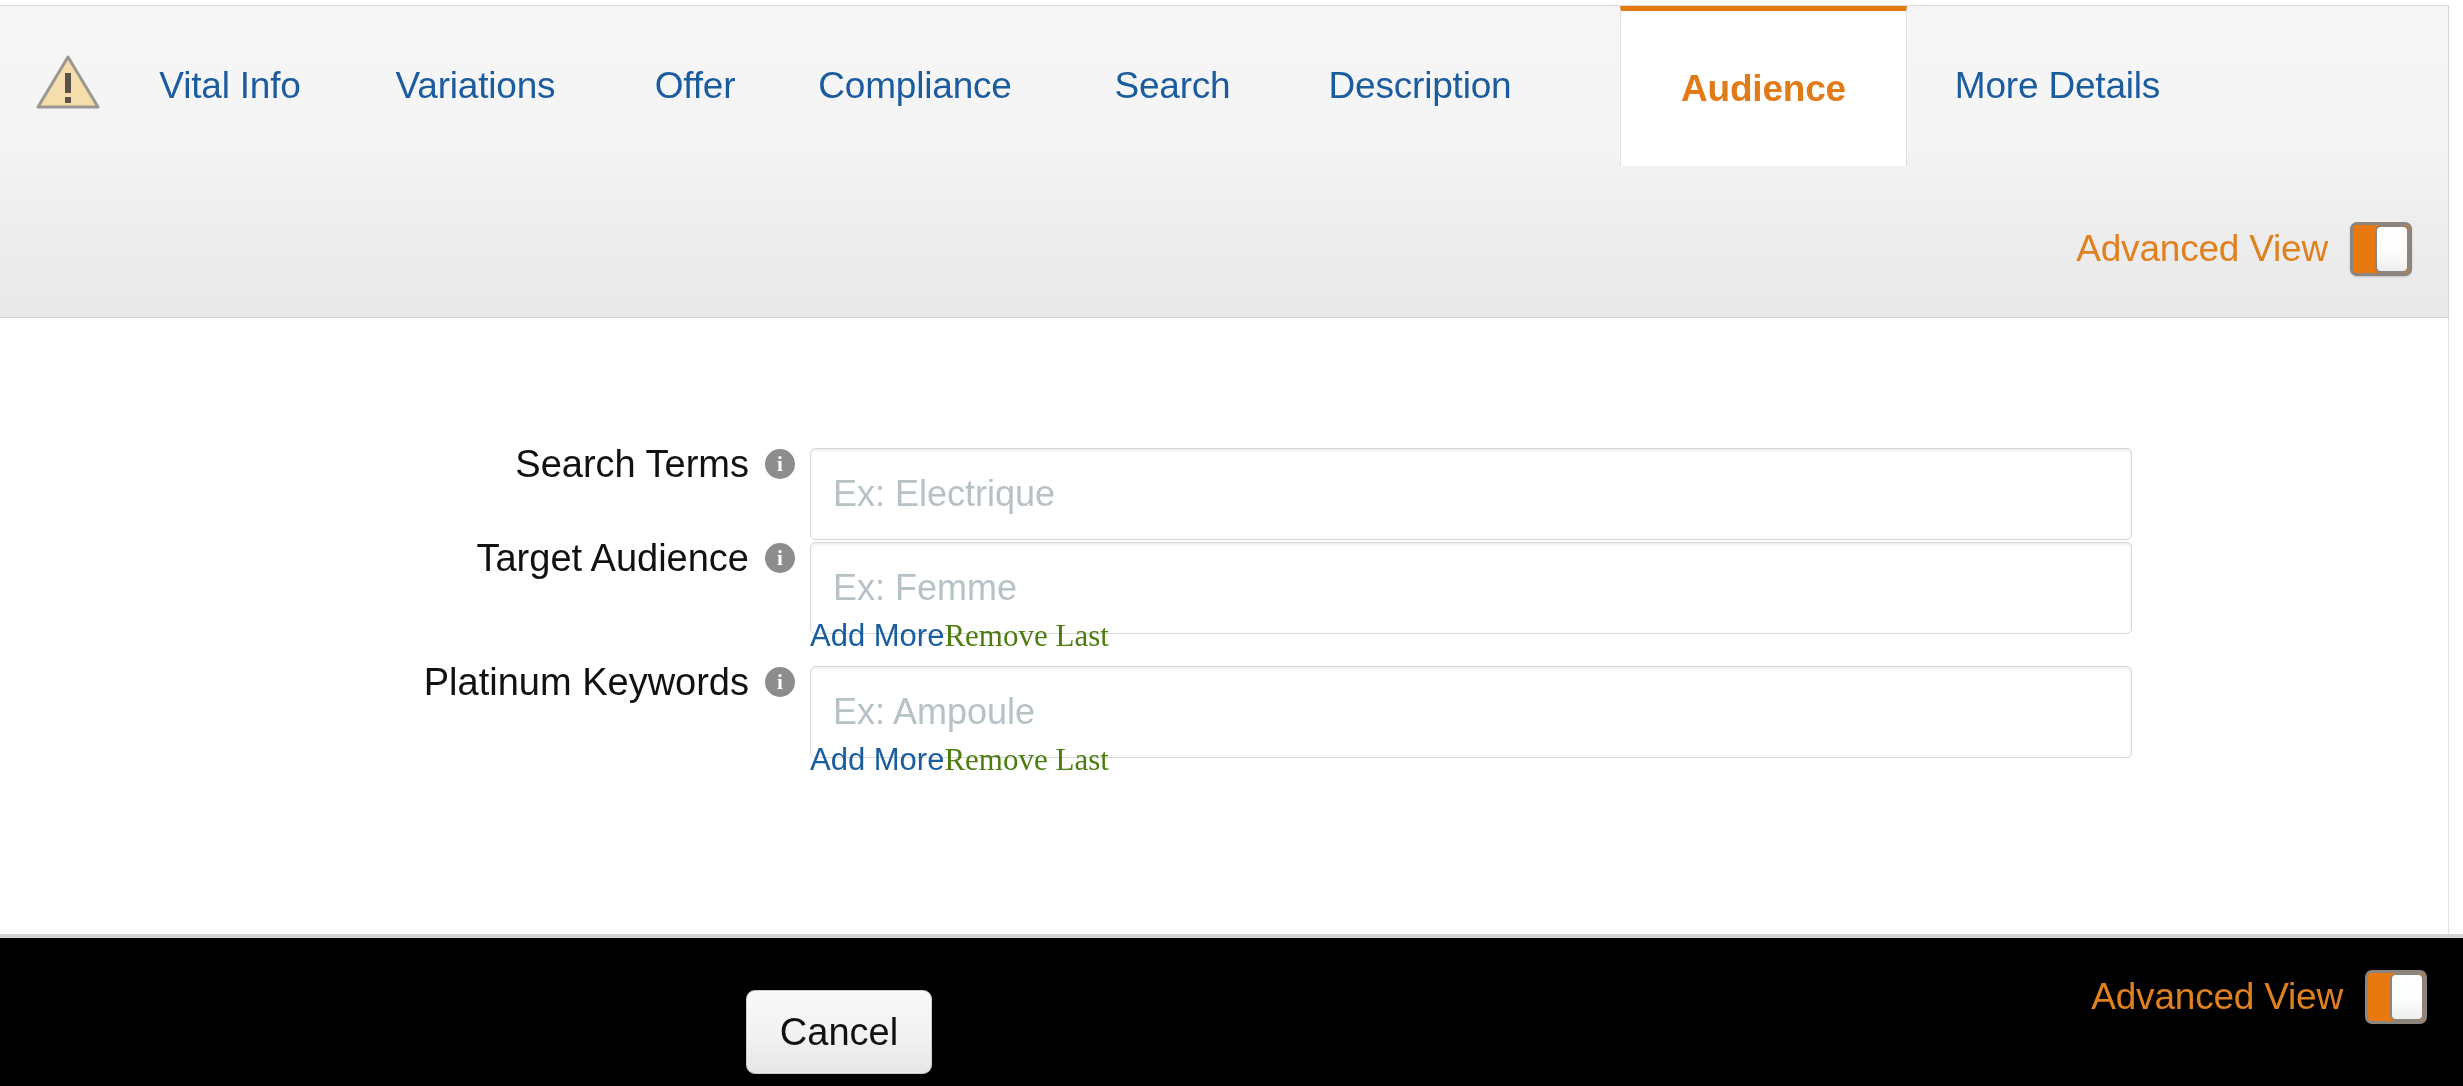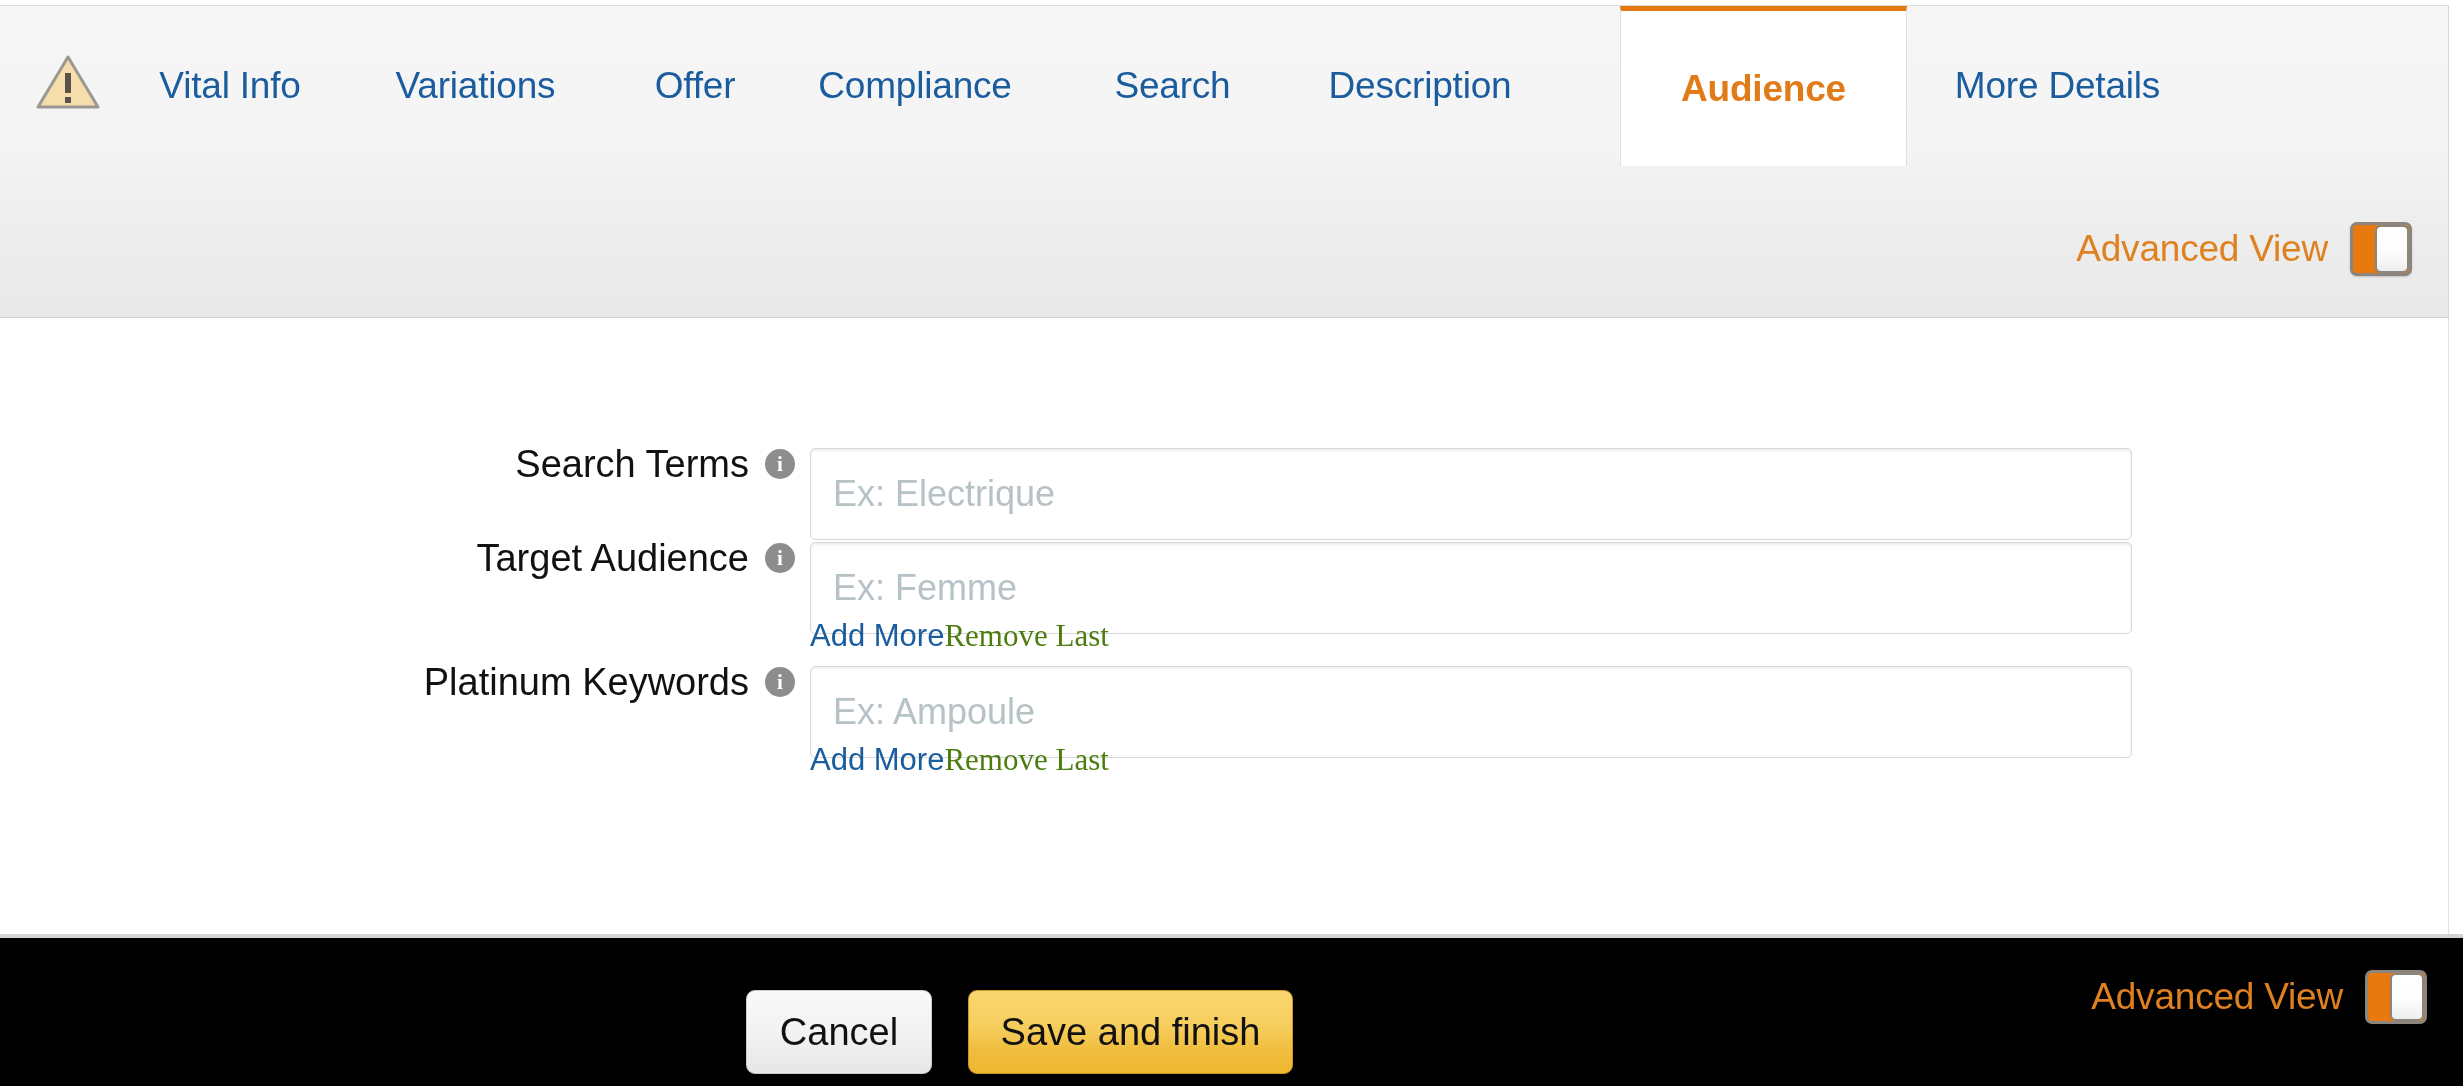--- a/index.html
+++ b/index.html
@@ -287,21 +287,20 @@
       <div class="row-actions" style="top: 424px;">
         <span class="link-add">Add More</span>
         <span class="link-remove">Remove Last</span>
       </div>
     </div>
 
   <div class="footer-divider"></div>
 
   <div class="footer">
     <div class="btn btn-cancel">Cancel</div>
-    <div class="btn btn-save">Save and finish</div>
 
     <div class="adv-wrap" id="adv-bottom" style="right:36px; top:32px;">
       <span class="adv-label">Advanced View</span>
       <span class="toggle">
         <span class="knob"></span>
       </span>
     </div>
   </div>
 
 </div>

